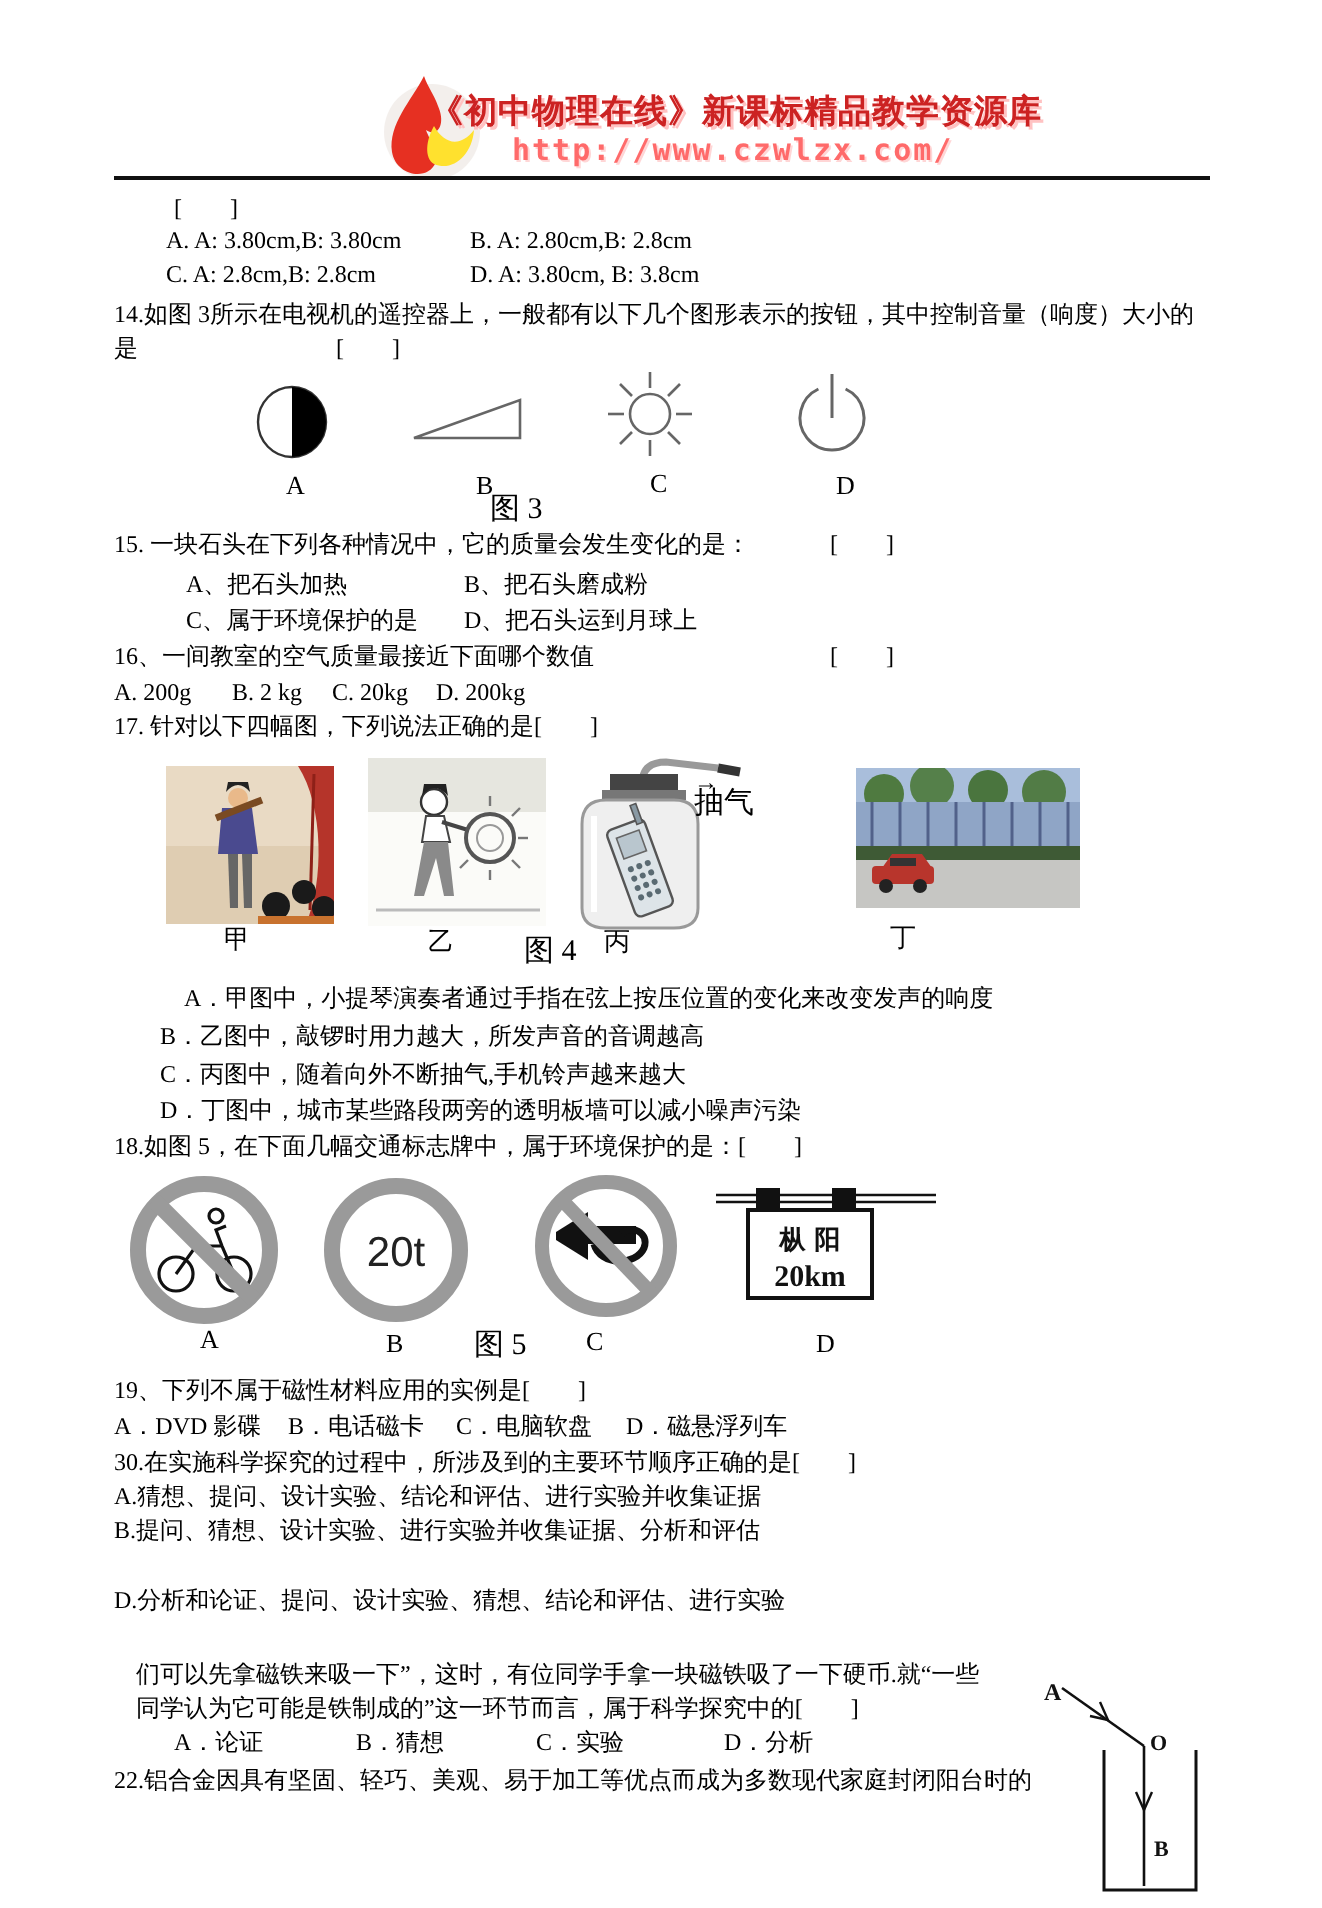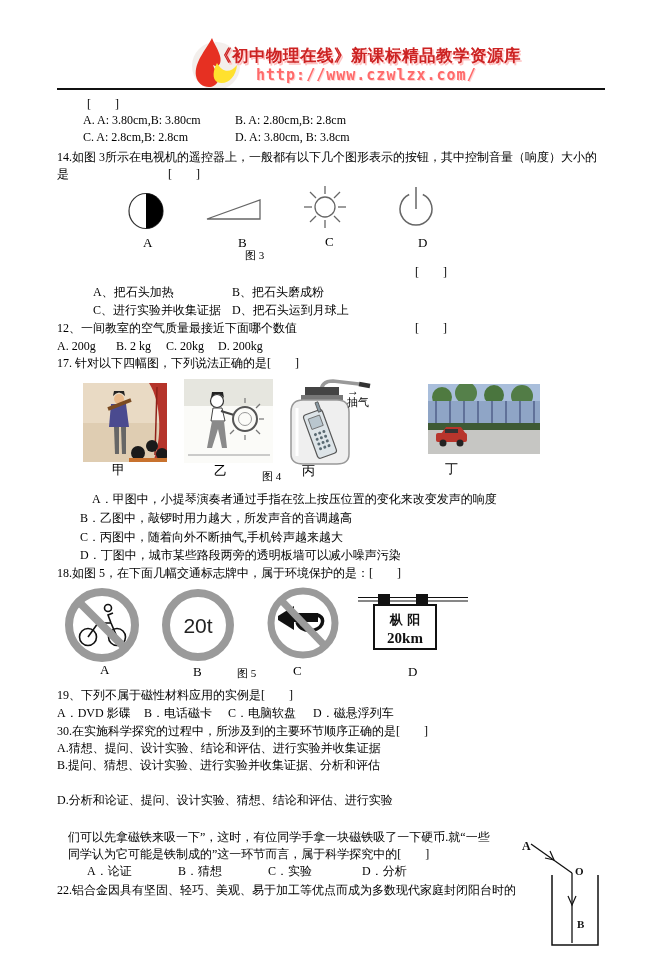--- a/index.html
+++ b/index.html
@@ -2,21 +2,21 @@
 <html><head>
 <meta charset="utf-8">
 <style>
   html,body{margin:0;padding:0;background:#888;}
   .page{
     position:relative;width:661px;height:954px;background:#fff;margin:0 auto;
     font-family:"Liberation Serif","DejaVu Sans",serif;color:#000;overflow:hidden;
   }
   .t{position:absolute;font-size:12px;line-height:14px;white-space:pre;color:#000;}
   .lbl{position:absolute;font-size:13px;line-height:14px;white-space:pre;}
-  .cap{position:absolute;font-size:11px;line-height:12px;white-space:pre;}
+  .cap{position:absolute;font-size:15px;line-height:12px;white-space:pre;}
   .fig{position:absolute;}
   .hdr-title{
     position:absolute;left:215px;top:45px;font-size:16.5px;font-weight:bold;letter-spacing:.5px;
     color:#cc2222;text-shadow:1.5px 1.5px 0 #ffc2c2;white-space:pre;
   }
   .hdr-url{
     position:absolute;left:256px;top:66px;font-size:15px;font-weight:bold;letter-spacing:1px;
     font-family:"DejaVu Sans Mono",monospace;color:#ff6a6a;text-shadow:1px 1px 0 #ffd6d6;white-space:pre;
   }
   .rule{position:absolute;left:57px;top:88px;width:548px;height:2px;background:#111;}
@@ -69,27 +69,28 @@
   <svg class="fig" style="left:395px;top:185px" width="42" height="46" viewBox="0 0 42 46">
     <path d="M14.2 9.5 A16 16 0 1 0 27.8 9.5" fill="none" stroke="#666" stroke-width="1.5"></path>
     <line x1="21" y1="2" x2="21" y2="24" stroke="#666" stroke-width="1.5"></line>
   </svg>
   <div class="lbl" style="left:143px;top:236px">A</div>
   <div class="lbl" style="left:238px;top:236px">B</div>
   <div class="lbl" style="left:325px;top:235px">C</div>
   <div class="lbl" style="left:418px;top:236px">D</div>
   <div class="cap" style="left:245px;top:249px">图 3</div>
 
+  <div class="t" style="left:57px;top:265px">15. 一块石头在下列各种情况中，它的质量会发生变化的是：</div>
   <div class="t" style="left:415px;top:265px">[　　]</div>
   <div class="t" style="left:93px;top:285px">A、把石头加热</div>
   <div class="t" style="left:232px;top:285px">B、把石头磨成粉</div>
-  <div class="t" style="left:93px;top:303px">C、进行实验并收集证据</div>
+  <div class="t" style="left:93px;top:303px">C、属于环境保护的是</div>
   <div class="t" style="left:232px;top:303px">D、把石头运到月球上</div>
 
-  <div class="t" style="left:57px;top:321px">12、一间教室的空气质量最接近下面哪个数值</div>
+  <div class="t" style="left:57px;top:321px">16、一间教室的空气质量最接近下面哪个数值</div>
   <div class="t" style="left:415px;top:321px">[　　]</div>
   <div class="t" style="left:57px;top:339px">A. 200g</div>
   <div class="t" style="left:116px;top:339px">B. 2 kg</div>
   <div class="t" style="left:166px;top:339px">C. 20kg</div>
   <div class="t" style="left:218px;top:339px">D. 200kg</div>
 
   <div class="t" style="left:57px;top:356px">17. 针对以下四幅图，下列说法正确的是[　　]</div>
 
   <svg class="fig" style="left:83px;top:383px" width="84" height="79" viewBox="0 0 84 79">
     <rect width="84" height="79" fill="#e9dac4"></rect>

